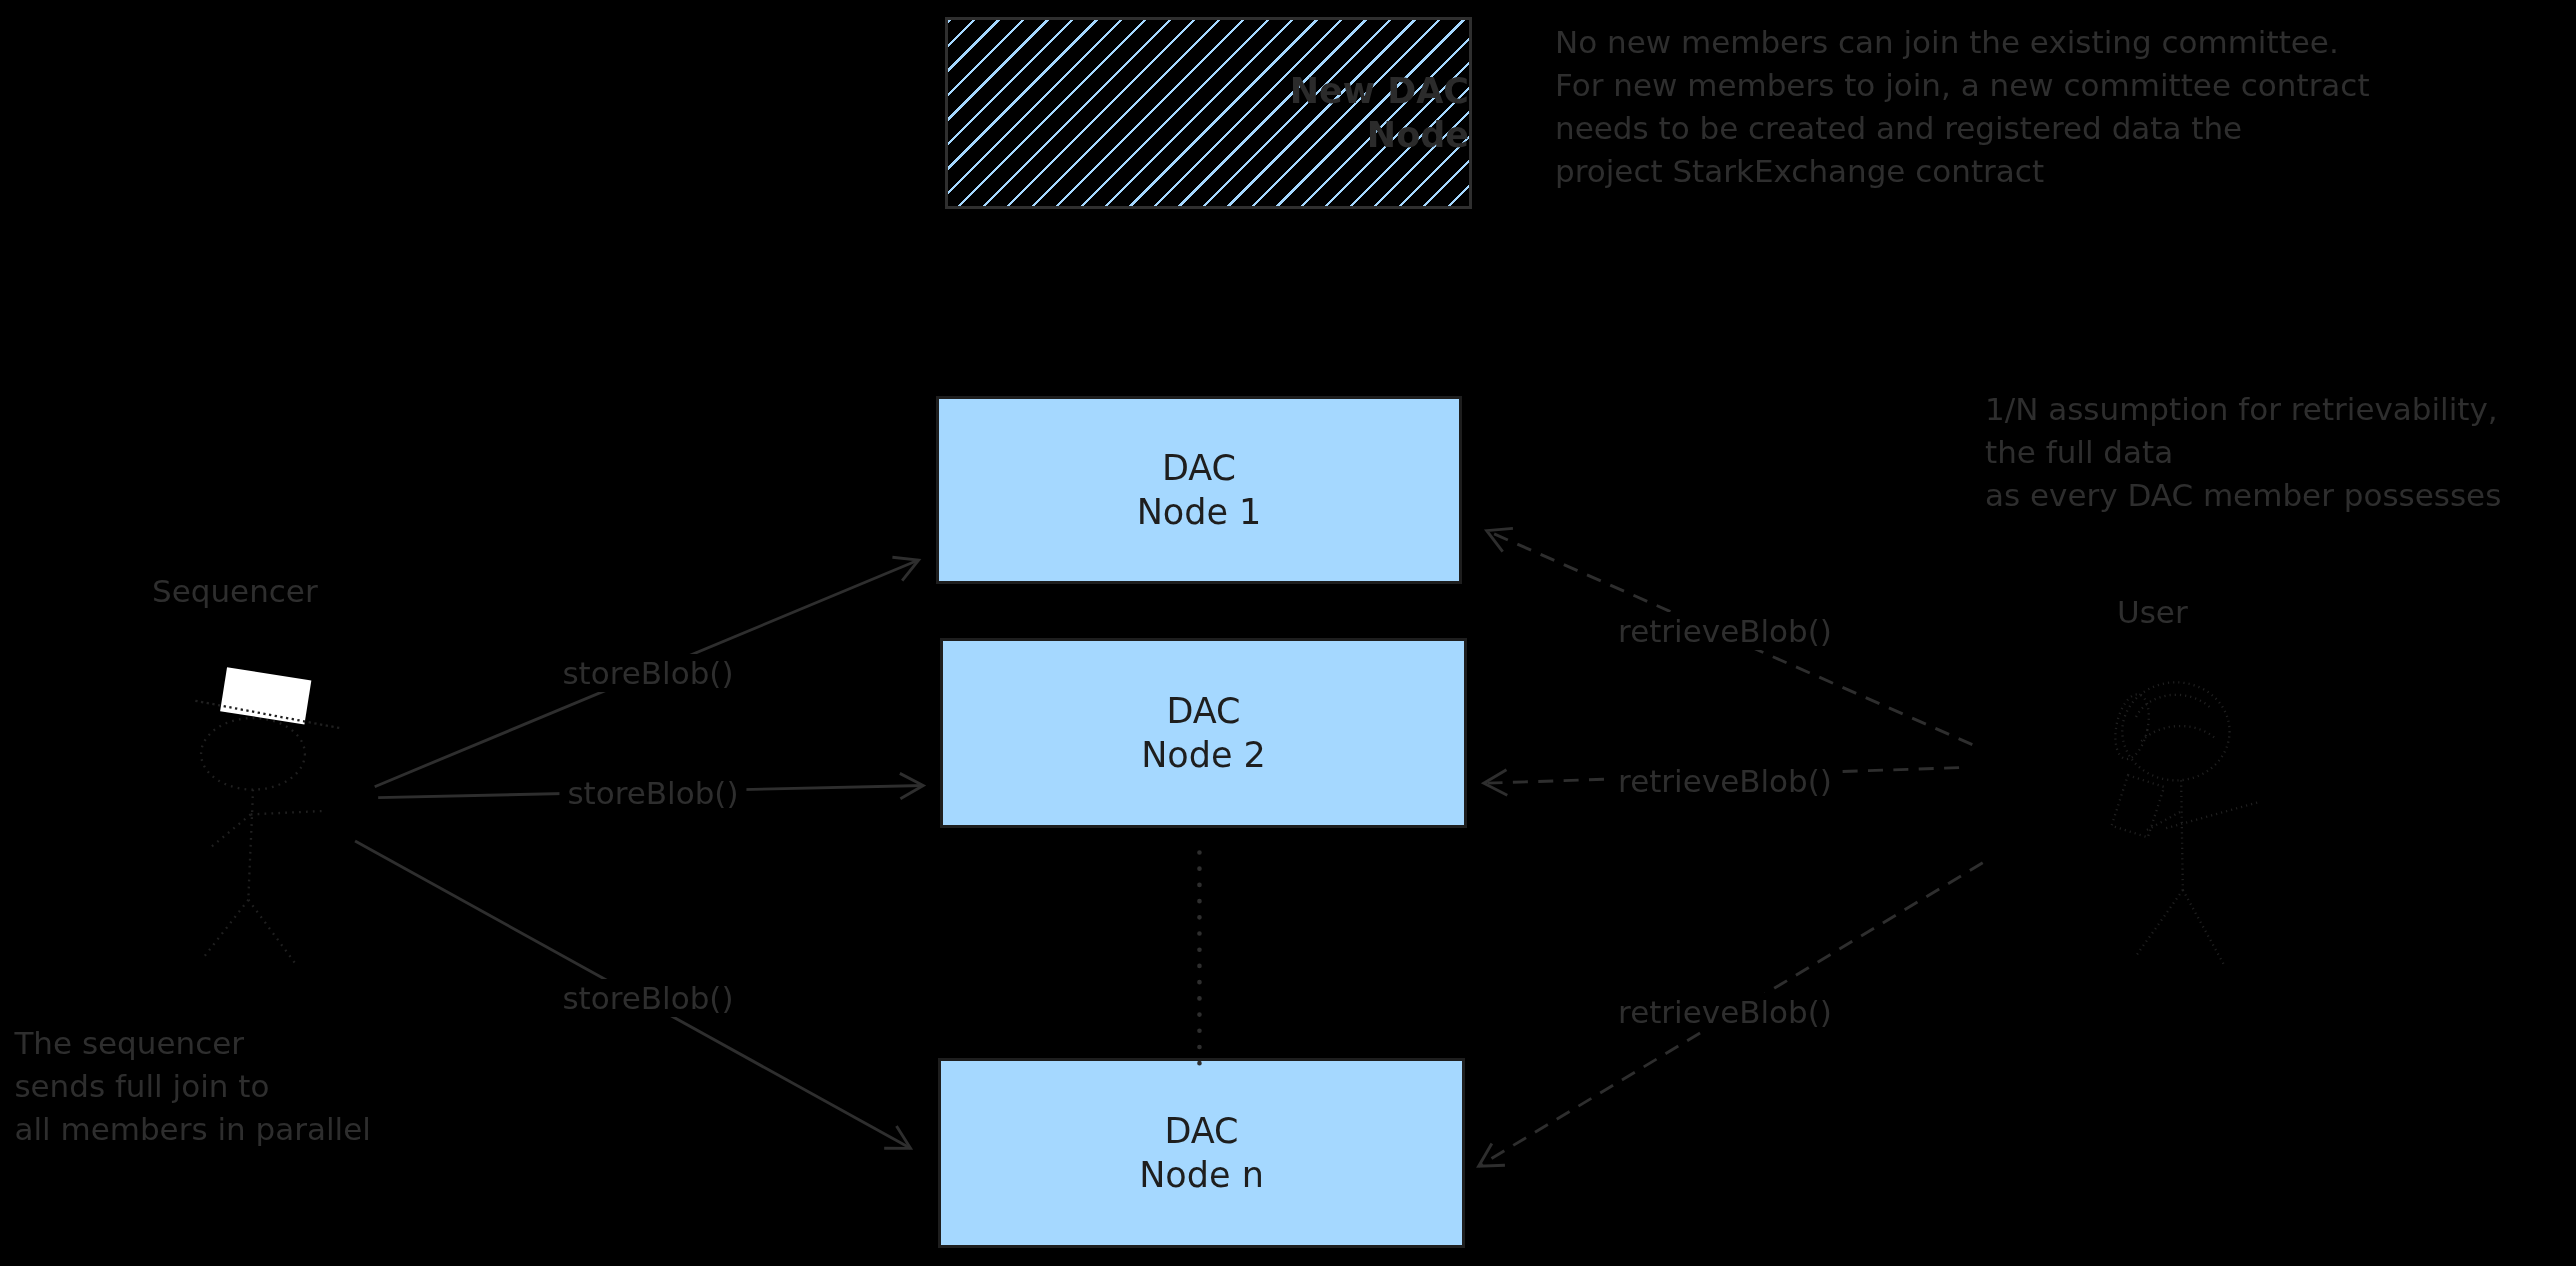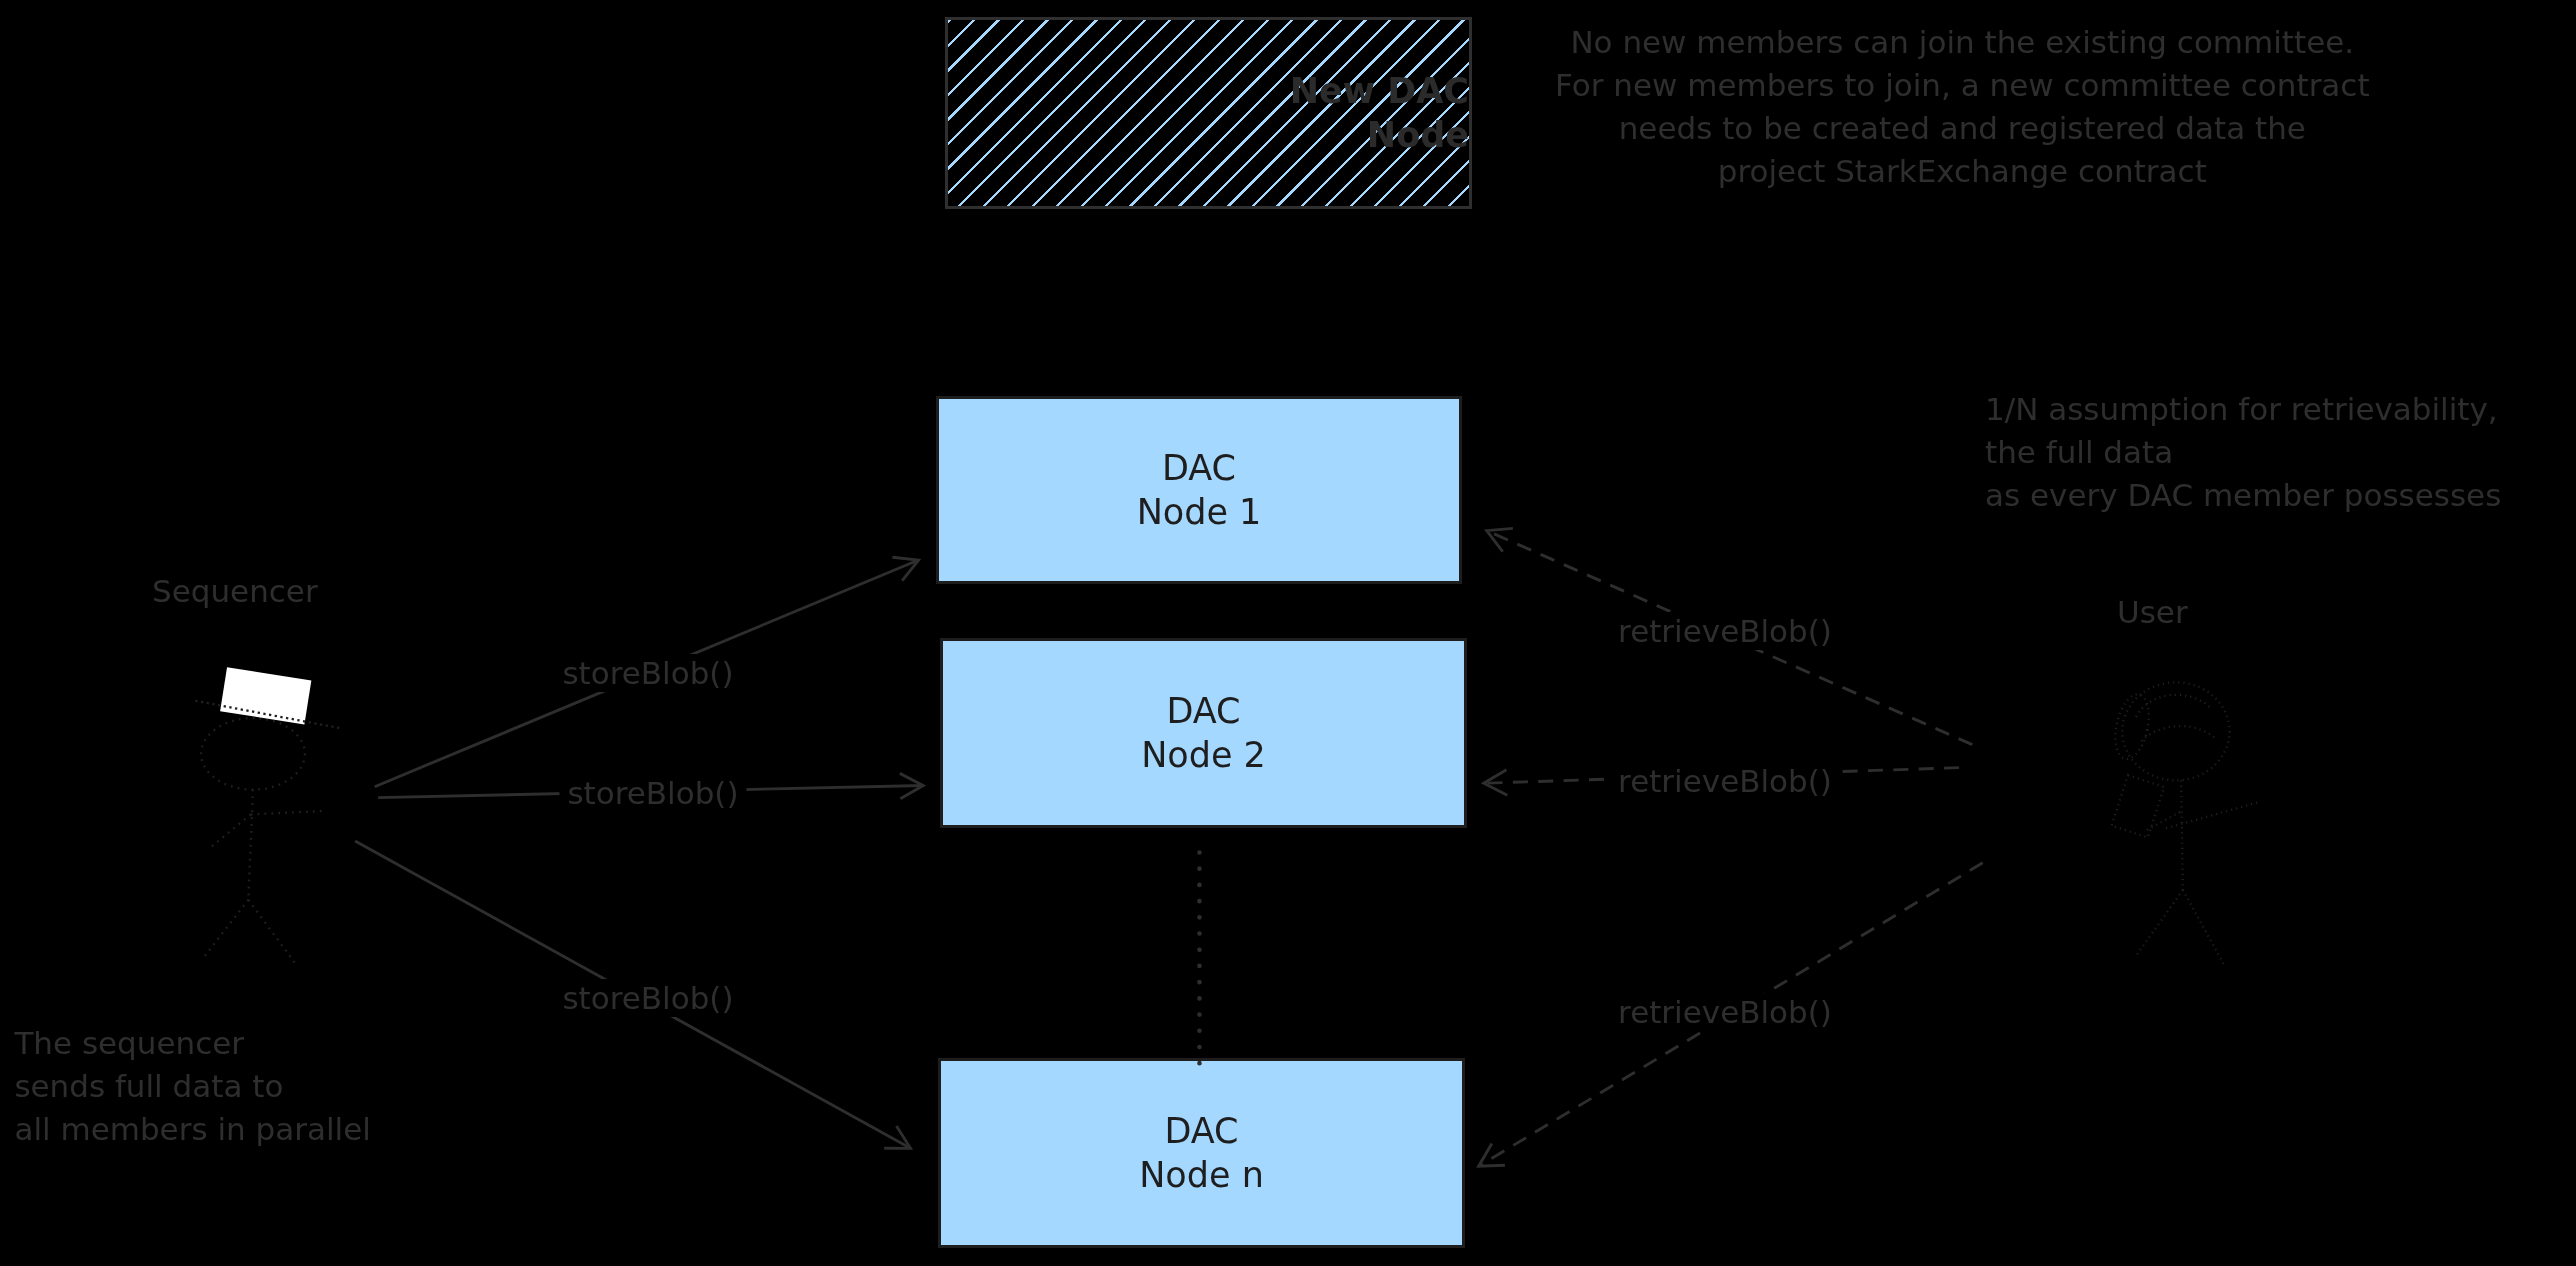--- a/index.html
+++ b/index.html
@@ -39,21 +39,21 @@
   .node-box .bline{
     color:var(--node-text);font-size:35px;line-height:44px;text-align:right;
   }
   #node1{left:936px;top:396px;width:526px;height:188px;}
   #node2{left:940px;top:638px;width:527px;height:190px;}
   #noden{left:938px;top:1058px;width:527px;height:190px;}
   
   #overlay{position:absolute;left:0;top:0;width:2576px;height:1266px;}
   
   .para{position:absolute;color:var(--annotation-text);font-size:31px;line-height:43px;white-space:nowrap;}
-  #para-committee{left:1555px;top:21px;text-align:center;}
+  #para-committee{left:1555px;top:21px;}
   #para-retrievability{left:1985px;top:388px;}
   #para-sequencer-note{left:14.4px;top:1022px;}
   
   .actor-label{position:absolute;color:var(--annotation-text);font-size:31px;line-height:35px;white-space:nowrap;}
   #label-sequencer{left:152px;top:574px;}
   #label-user{left:2117px;top:595px;}
   
   .edge-chip{
     position:absolute;transform:translate(-50%,-50%);
     background:var(--background);color:var(--annotation-text);
@@ -147,18 +147,18 @@
   </div>
 
   <div class="para" id="para-retrievability">
     <div>1/N assumption for retrievability,</div>
     <div>the full data</div>
     <div>as every DAC member possesses</div>
   </div>
 
   <div class="para" id="para-sequencer-note">
     <div>The sequencer</div>
-    <div>sends full data to</div>
+    <div>sends full join to</div>
     <div>all members in parallel</div>
   </div>
 
 </div>
 
 
 </body></html>

